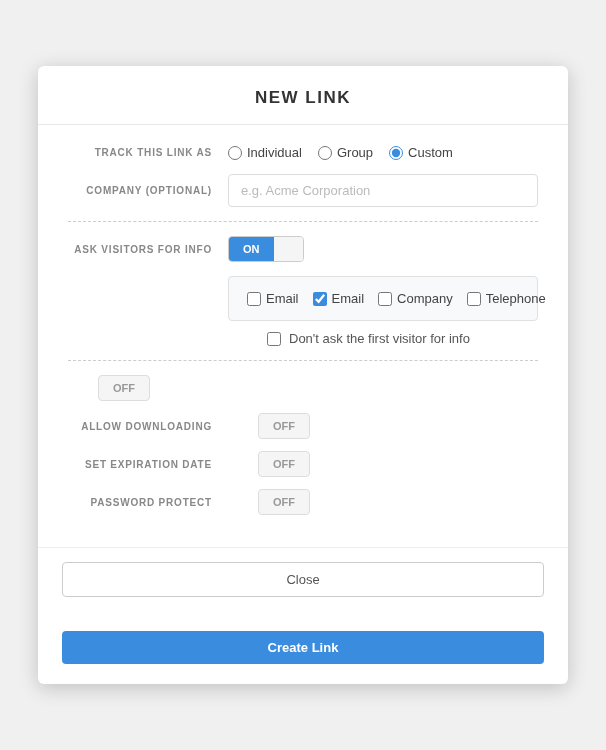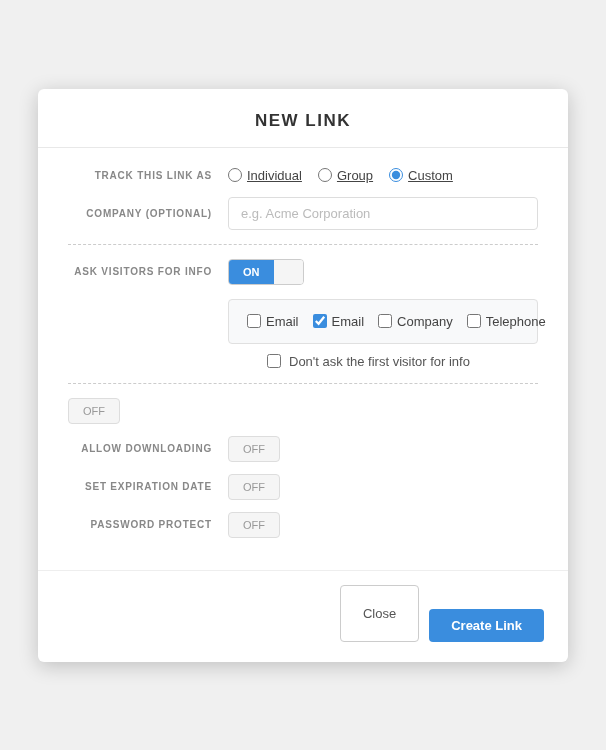--- a/index.html
+++ b/index.html
@@ -69,21 +69,20 @@
       gap: 16px;
     }
 
     .radio-option {
       display: flex;
       align-items: center;
       gap: 5px;
       font-size: 13px;
       color: #444;
       cursor: pointer;
-      text-decoration: underline;
     }
 
     .radio-option input[type="radio"] {
       accent-color: #3a8dde;
       width: 14px;
       height: 14px;
     }
 
     
     .text-input {
@@ -128,22 +127,23 @@
       color: #aaa;
       padding: 6px 10px;
     }
 
     .toggle-container-off {
       display: inline-flex;
       border: 1px solid #ddd;
       border-radius: 4px;
       overflow: hidden;
       font-size: 11px;
-      font-weight: 400;
+      font-weight: 700;
       background: #f5f5f5;
+      margin-left: 30px;
     }
 
     .toggle-container-off .toggle-label {
       padding: 6px 14px;
       color: #999;
     }
 
     
     .visitor-info-box {
       background: #f8f9fa;
@@ -197,20 +197,21 @@
       margin-bottom: 12px;
     }
 
     
     .modal-footer {
       display: flex;
       justify-content: flex-end;
       gap: 10px;
       padding: 14px 24px 20px;
       border-top: 1px solid #eee;
+      flex-direction: column;
     }
 
     .btn-close {
       padding: 9px 22px;
       background: #fff;
       border: 1px solid #ccc;
       border-radius: 4px;
       font-size: 13px;
       color: #555;
       cursor: pointer;

